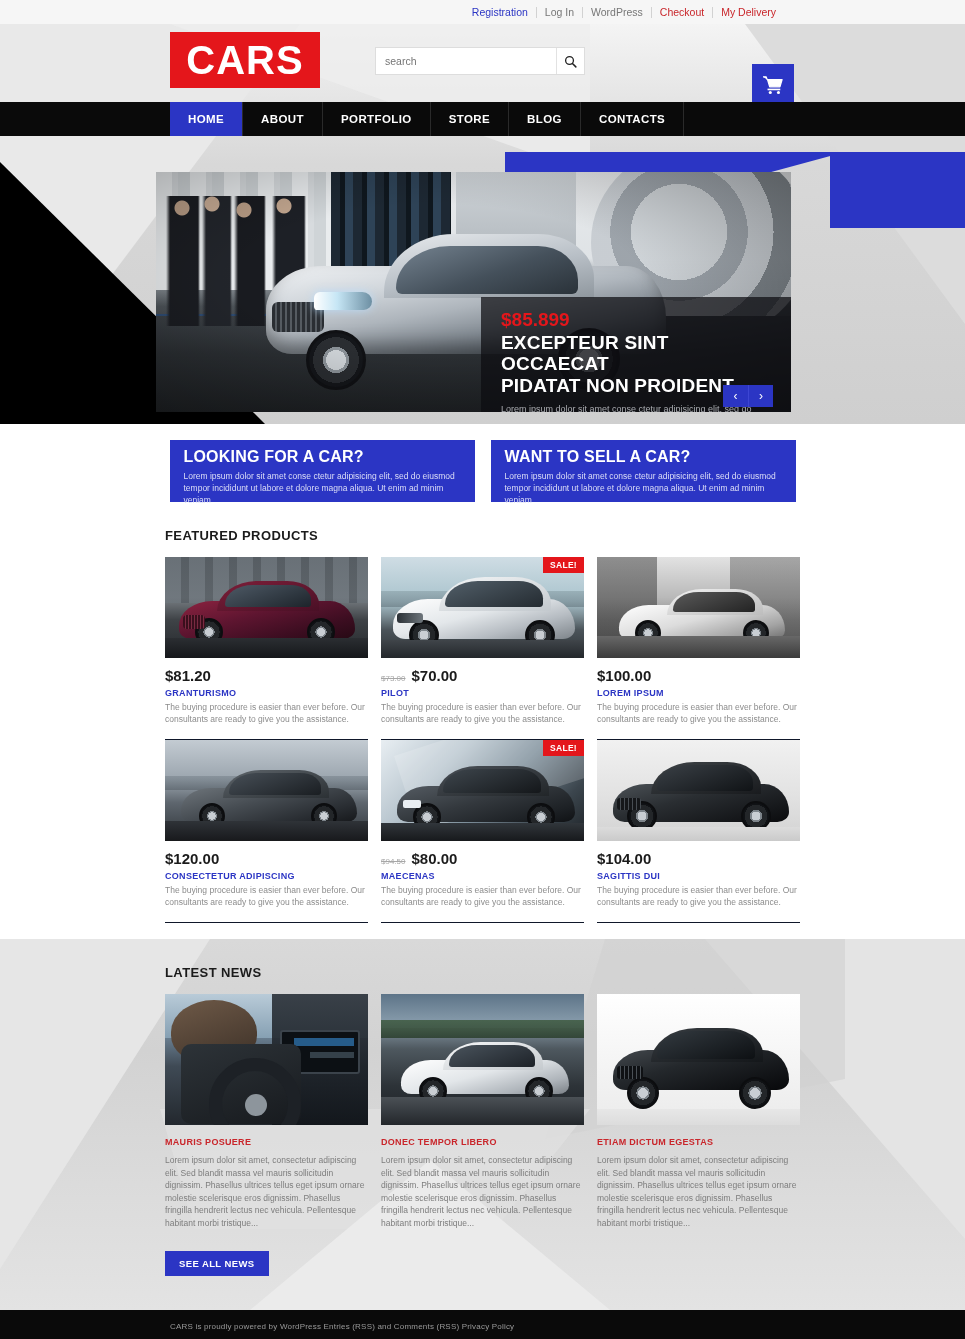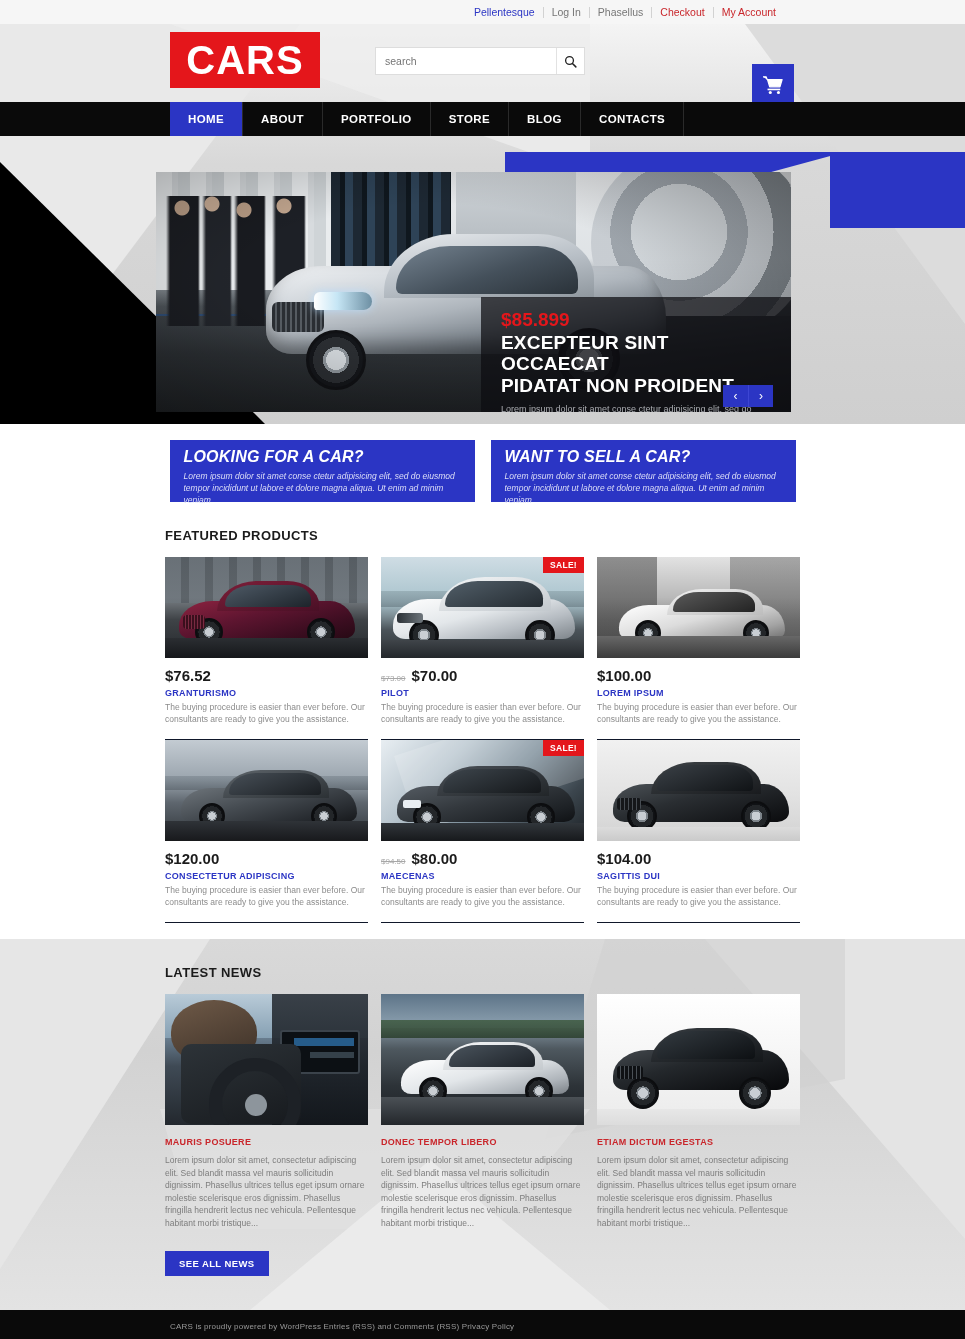--- a/index.html
+++ b/index.html
@@ -190,21 +190,21 @@
   .hero-title { color:#fff; font-size:19px; font-weight:bold; line-height:21px; letter-spacing:.2px; margin-top:1px; }
   .hero-desc { color:#a9abb0; font-size:9px; line-height:13px; margin-top:7px; width:270px; }
   .hero-arrows { position:absolute; right:18px; bottom:5px; display:flex; }
   .hero-arrows button {
     width:25px; height:22px; border:0; background:#2b35c4; color:#fff;
     font-size:12px; cursor:pointer; font-family:"Liberation Sans", sans-serif;
   }
   .hero-arrows button + button { border-left:1px solid #3d46d4; }
 
   
-  .callouts { width:965px; padding:16px 0 0 0; display:flex; justify-content:center; gap:16px;font-style:italic; }
+  .callouts { width:965px; padding:16px 0 0 0; display:flex; justify-content:center; gap:16px; }
   .callout { width:305px; height:62px; background:#2b35c4; color:#fff; padding:8px 14px 0 14px; }
   .callout h3 { font-size:16px; font-weight:bold; letter-spacing:.2px; line-height:18px; }
   .callout p { font-size:8.5px; line-height:12px; margin-top:4px; color:#dcdef7; }
 
   
   .section { width:635px; margin:0 auto; }
   .sec-title { font-size:13px; font-weight:bold; letter-spacing:.4px; color:#1b1b1b; padding:26px 0 14px 0; }
   .grid { display:flex; flex-wrap:wrap; }
   .card { width:203px; margin-right:13px; padding-bottom:14px; }
   .card:nth-child(3n) { margin-right:0; }
@@ -260,25 +260,25 @@
   
   .footer { width:965px; height:33px; background:#0a0a0a; display:flex; align-items:center; }
   .footer p { margin-left:170px; font-size:8px; color:#9a9a9a; letter-spacing:.2px; }
 </style>
 </head>
 <body>
 
 <div class="page">
 
   <div class="utilbar">
-    <a class="u-reg" href="#">Pellentesque</a>
+    <a class="u-reg" href="#">Registration</a>
     <a class="u-gray" href="#">Log In</a>
-    <a class="u-gray" href="#">Phasellus</a>
+    <a class="u-gray" href="#">WordPress</a>
     <a class="u-red" href="#">Checkout</a>
-    <a class="u-red" href="#">My Account</a>
+    <a class="u-red" href="#">My Delivery</a>
   </div>
 
   <div class="topzone">
     <div class="poly p1"></div>
     <div class="poly p3"></div>
     <div class="poly p4"></div>
 
     <div class="header">
       <div class="logo">
         <span>CARS</span>
@@ -378,21 +378,21 @@
             <div class="c-body" style="left:14px;top:44px;width:176px;height:38px;background:linear-gradient(165deg,#8c2340 0%,#5e1530 40%,#3b0d20 75%,#260914 100%)"></div>
             <div class="c-roof" style="left:52px;top:24px;width:102px;height:30px;background:linear-gradient(165deg,#7d1f39,#4a1026)"></div>
             <div class="c-glass" style="left:60px;top:28px;width:86px;height:22px;background:linear-gradient(160deg,#4e5a66,#1d242b)"></div>
             <div class="c-wheel" style="left:30px;bottom:12px;width:28px;height:28px"></div>
             <div class="c-wheel" style="left:142px;bottom:12px;width:28px;height:28px"></div>
             <div style="position:absolute;left:18px;top:58px;width:22px;height:14px;border-radius:4px;background:repeating-linear-gradient(90deg,#3a0f1d 0 2px,#7a2a41 2px 3px)"></div>
             <div style="position:absolute;left:0;bottom:0;width:100%;height:20px;background:linear-gradient(180deg,#2b2e32,#15171a)"></div>
           </div>
         </div>
         <div class="priceline">
-          <span class="price">$76.52</span>
+          <span class="price">$81.20</span>
         </div>
         <div class="card-name">GRANTURISMO</div>
         <div class="card-desc">The buying procedure is easier than ever before. Our consultants are ready to give you the assistance.</div>
       </div>
 
       <div class="card card-sep">
         <div class="thumb">
           <div class="car">
             <div class="c-sky" style="background:linear-gradient(180deg,#cfdde4 0%,#a9c3cd 44%,#7e8f96 58%,#4b545a 72%,#2c3135 100%)"></div>
             <div style="position:absolute;left:0;top:34px;width:100%;height:16px;background:linear-gradient(180deg,#8fa5ad,#6c7e86);opacity:.7"></div>

